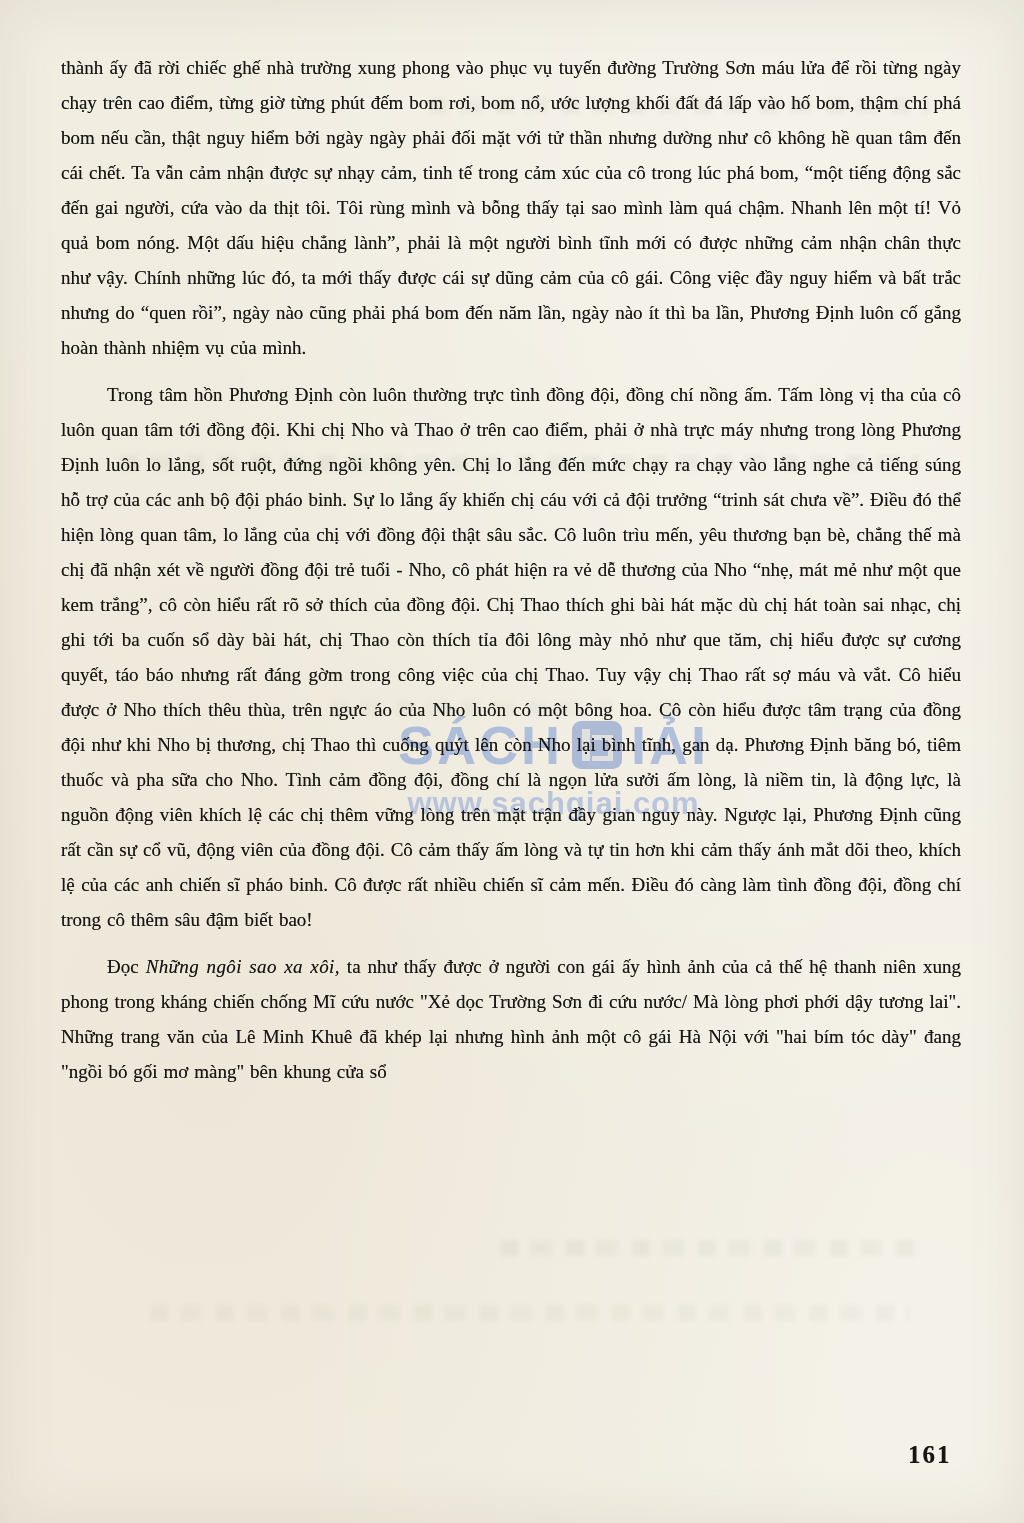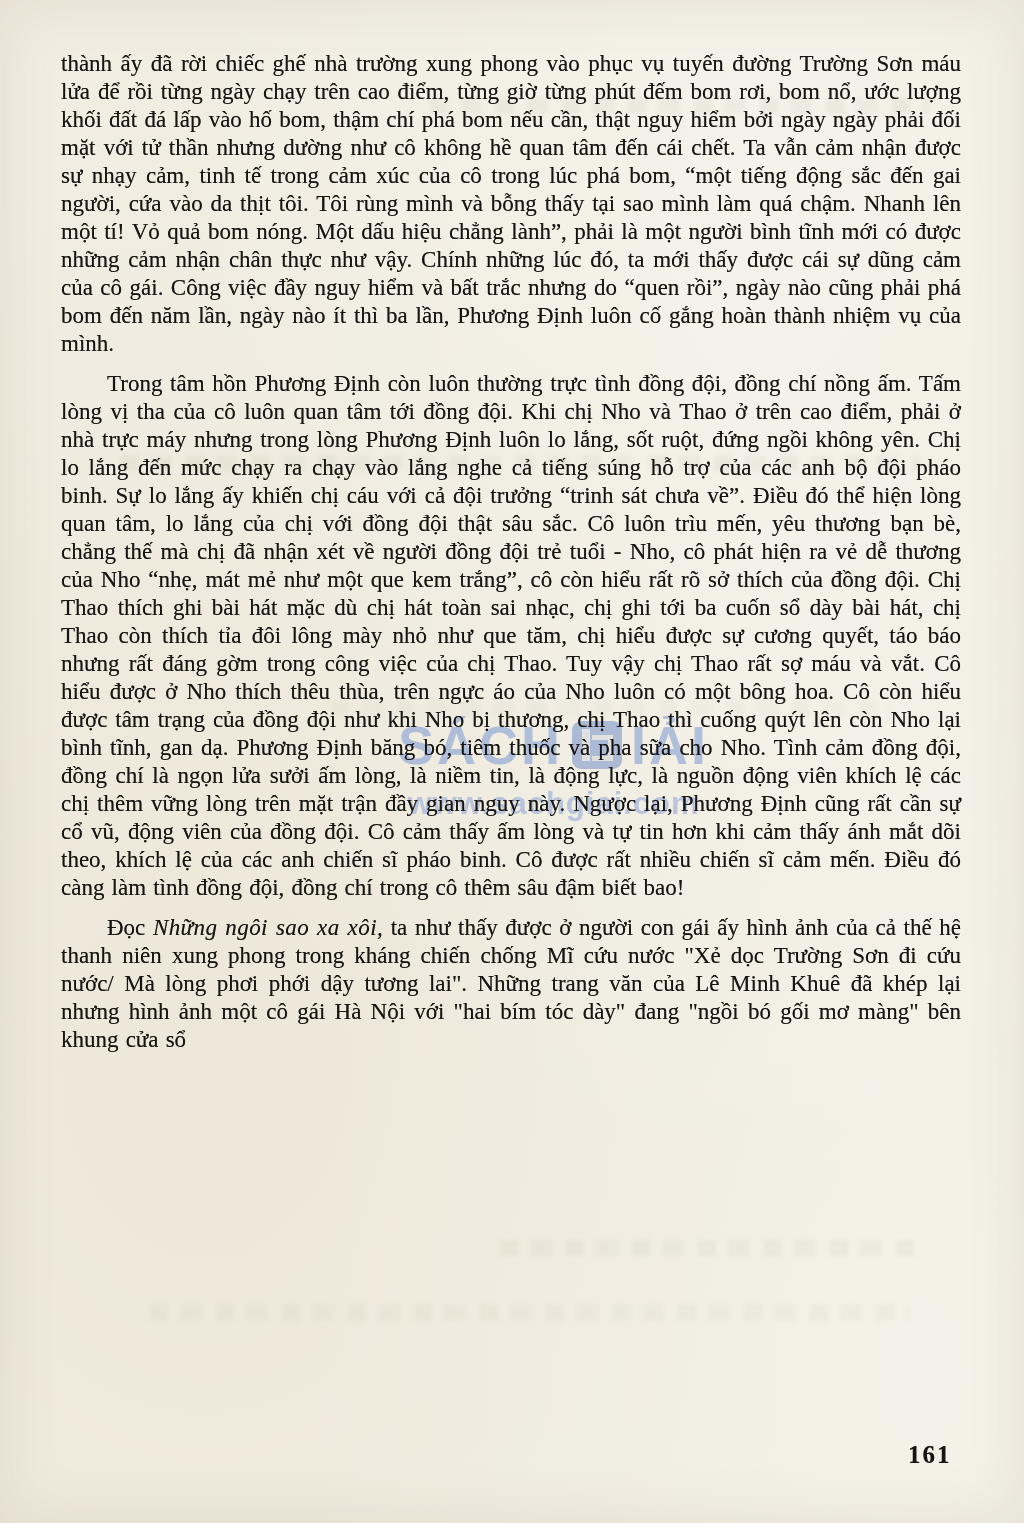--- a/index.html
+++ b/index.html
@@ -93,22 +93,22 @@
     color: rgba(136,164,216,0.55);
   }
 
   
   .text-block {
     position: absolute;
     left: 61px;
     top: 50px;
     width: 900px;
     z-index: 2;
-    font-size: 23px;
-    line-height: 28px;
+    font-size: 19px;
+    line-height: 35px;
     text-align: justify;
     word-spacing: 0.06em;
     text-shadow: 0 0 0.6px rgba(20,18,15,0.55);
   }
   .text-block p { margin: 0 0 8px 0; }
   .text-block p.indent { text-indent: 46px; margin-top: 12px; }
   .text-block i { letter-spacing: 0.4px; }
 
   .page-number {
     position: absolute;

